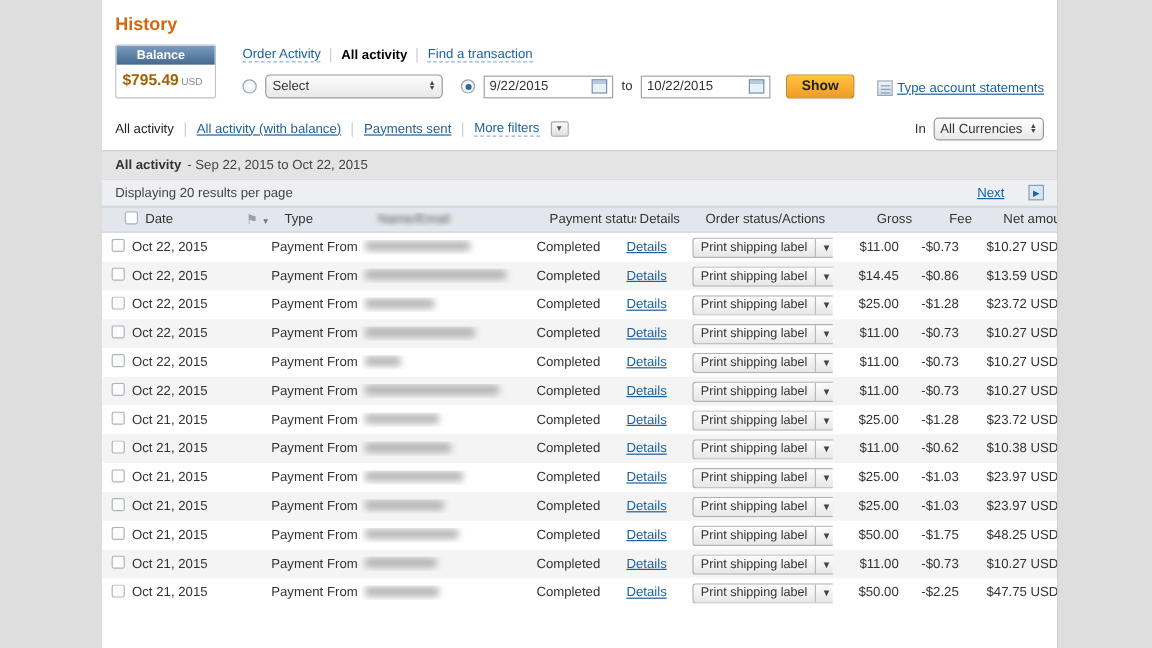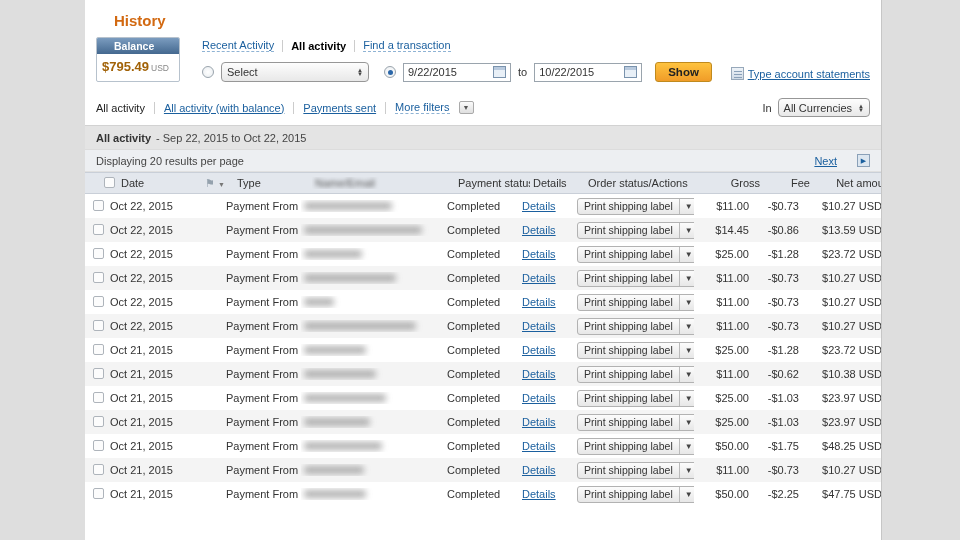--- a/index.html
+++ b/index.html
@@ -3,21 +3,21 @@
 <meta charset="utf-8">
 <style>
   * { margin:0; padding:0; box-sizing:border-box; }
   html,body { width:960px; height:540px; overflow:hidden; }
   body { background:#dedede; font-family:"Liberation Sans", sans-serif; font-size:11px; color:#333; position:relative; }
 
   .panel { position:absolute; left:85px; top:0; width:797px; height:540px; background:#fff;
            border-right:1px solid #c6c6c6; overflow:hidden; }
 
   
-  .page-title { color:#d26911; font-size:15px; font-weight:bold; padding:12px 29px 8px; }
+  .page-title { color:#d26911; font-size:15px; font-weight:bold; padding:12px 11px 8px; }
 
   
   .top-flex { display:flex; padding:0 11px; }
   .balance-box { width:84px; border:1px solid #b7c2cd; border-radius:2px; overflow:hidden; flex:none; }
   .balance-head { background:linear-gradient(#7b9cbf,#44688f); color:#fff; font-weight:bold; font-size:10.5px; padding:2px 17px; }
   .balance-body { background:#fff; padding:5px 5px 6px; }
   .balance-amt { font-weight:bold; font-size:13px; color:#a16207; }
   .balance-cur { font-size:8.5px; color:#888; margin-left:2px; }
 
   .top-right { flex:1; padding-left:22px; }
@@ -113,21 +113,21 @@
   <div class="top-flex">
     <div class="balance-box">
       <div class="balance-head">Balance</div>
       <div class="balance-body">
         <span class="balance-amt">$795.49</span><span class="balance-cur">USD</span>
       </div>
     </div>
 
     <div class="top-right">
       <div class="tab-row">
-        <span class="tab-link">Recent Activity</span>
+        <span class="tab-link">Order Activity</span>
         <span class="vsep"></span>
         <span class="tab-active">All activity</span>
         <span class="vsep"></span>
         <span class="tab-link">Find a transaction</span>
       </div>
 
       <div class="filter-row">
         <span class="radio"></span>
         <span class="select-box">
           <span>Select</span>

